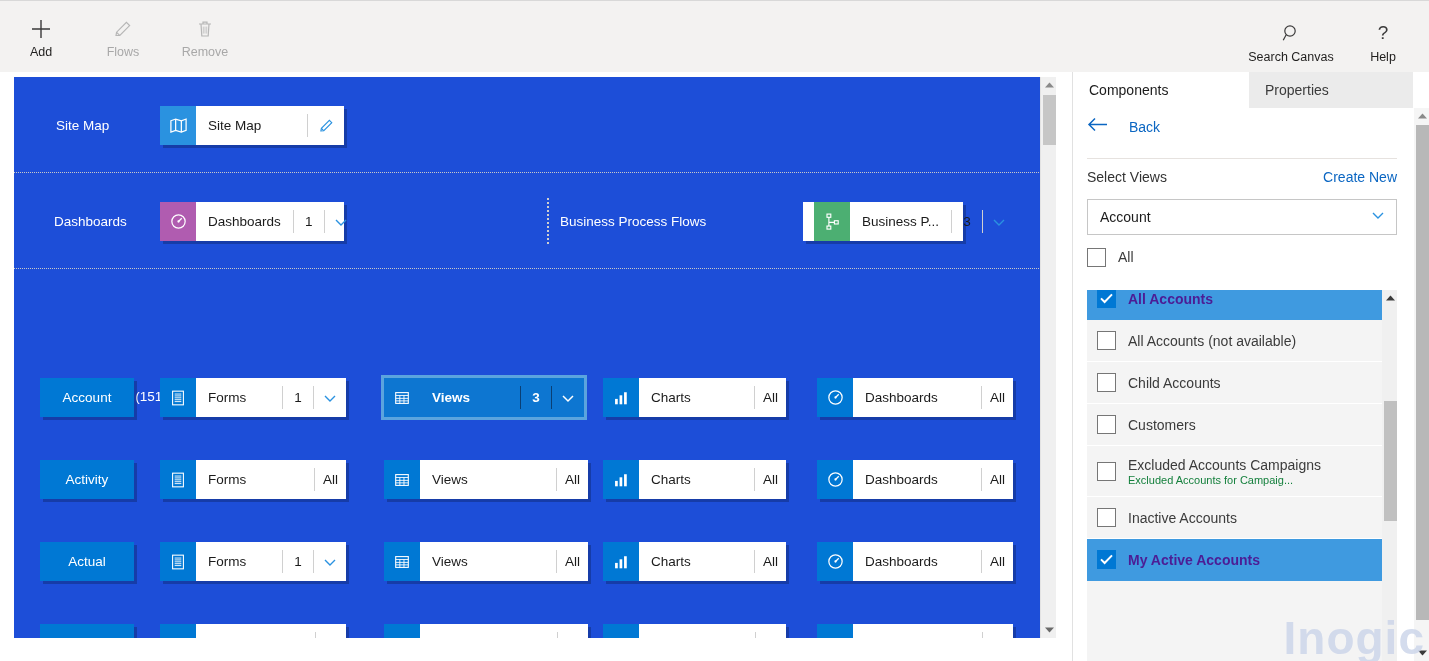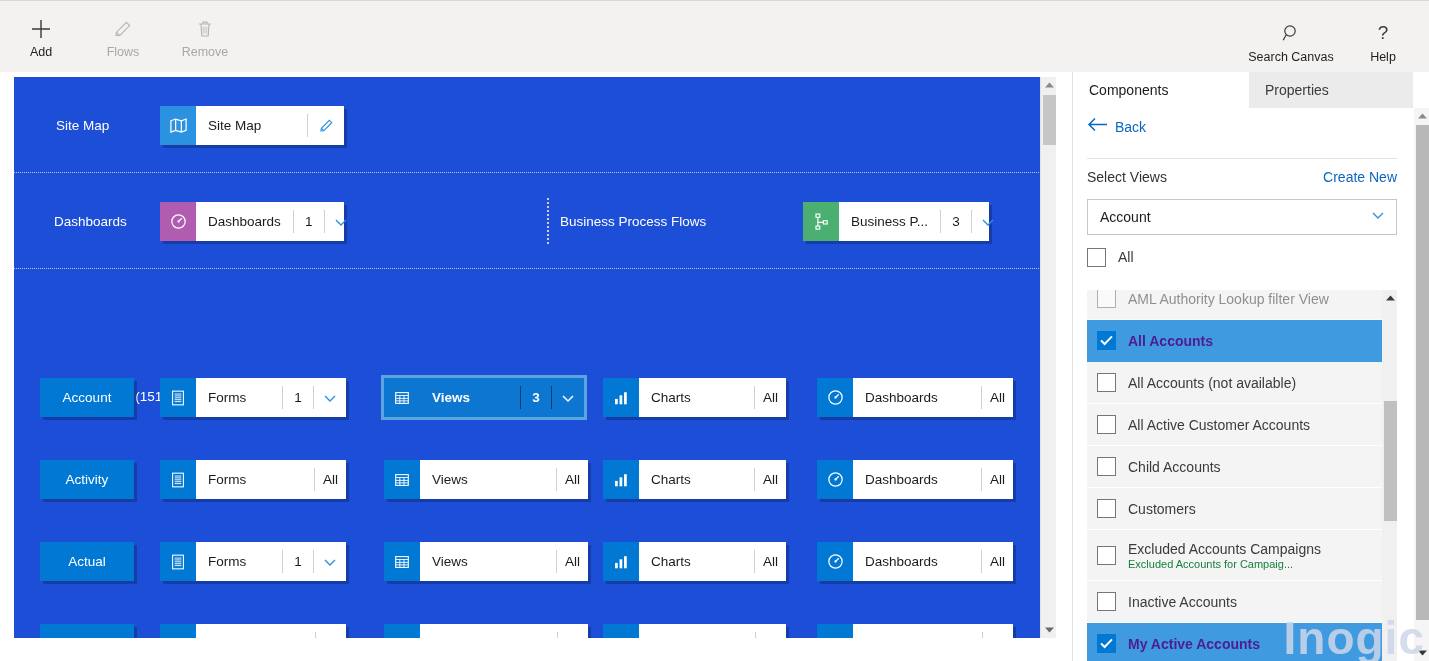--- a/index.html
+++ b/index.html
@@ -130,21 +130,21 @@
     height: 36px; display: flex; align-items: center; padding: 0 16px;
     font-size: 14px; color: #1b1b1b; cursor: pointer; background: #ffffff;
   }
   .ptab.inactive { background: #ebebeb; color: #3b3b3b; }
   .ptab.active { background: #ffffff; font-weight: normal; }
   .ptab-w1 { width: 176px; }
   .ptab-w2 { width: 164px; }
 
   .panel-body { position: absolute; left: 0; top: 36px; width: 341px; height: 553px; }
 
-  .back-row { position: absolute; left: 14px; top: 9px; display: flex; align-items: center; gap: 7px; cursor: pointer; }
+  .back-row { position: absolute; left: 14px; top: 9px; display: flex; align-items: center; gap: 21px; cursor: pointer; }
   .back-row .lbl { color: #0b66c2; font-size: 14px; }
 
   .rule { position: absolute; left: 14px; top: 50px; width: 310px; height: 1px; background: #e6e2df; }
 
   .select-views-row { position: absolute; left: 14px; top: 61px; width: 310px; display: flex; justify-content: space-between; align-items: center; }
   .select-views-row .title { font-size: 14px; color: #333333; }
   .select-views-row .create { font-size: 14px; color: #0b66c2; cursor: pointer; }
 
   .entity-select {
     position: absolute; left: 14px; top: 91px; width: 310px; height: 36px;
@@ -302,21 +302,21 @@
         <svg width="16" height="16" viewBox="0 0 16 16">
             <path d="M3 6 L8 11 L13 6" fill="none" stroke="#2a92e0" stroke-width="1.4"></path>
           </svg>
       </span>
     </div>
 
     <div style="position:absolute; left:533px; top:25px; width:1px; height:46px; border-left:2px dotted #cfcfcf;"></div>
 
     <span class="band-label" style="left:546px;">Business Process Flows</span>
 
-    <div class="tile" style="left:789px; top:29px; width:186px;">
+    <div class="tile" style="left:789px; top:29px; width:160px;padding-left:11px;">
       <span class="tile-ico" style="background:#4caf72;">
         <svg width="19" height="19" viewBox="0 0 20 20">
           <rect x="4.2" y="2.2" width="4" height="3.4" fill="none" stroke="#ffffff" stroke-width="1.2"></rect>
           <rect x="12" y="9.2" width="4" height="3.4" fill="none" stroke="#ffffff" stroke-width="1.2"></rect>
           <rect x="4.2" y="14.8" width="4" height="3.2" fill="none" stroke="#ffffff" stroke-width="1.2"></rect>
           <path d="M6.2 5.6 V14.8 M6.2 10.9 H12" stroke="#ffffff" stroke-width="1.2" fill="none"></path>
         </svg>
       </span>
       <span class="tile-name">Business P...</span>
       <span class="tile-sep"></span>
@@ -603,51 +603,39 @@
     </div>
 
     <div class="all-row">
       <span class="cb"></span>
       <span class="lbl">All</span>
     </div>
 
     <div class="viewlist">
       <div class="vl-items">
 
-        <div class="vl-item" style="opacity:0.55;">
-          <span class="cb"></span>
-          <span class="vl-txtwrap">
-            <span class="vl-label">AML Authority Lookup filter View</span>
-          </span>
-        </div>
 
         <div class="vl-item sel">
           <span class="cb checked">
             <svg width="13" height="11" viewBox="0 0 13 11">
                 <path d="M1 5.4 L4.6 9 L12 1.4" fill="none" stroke="#ffffff" stroke-width="2"></path>
               </svg>
           </span>
           <span class="vl-txtwrap">
             <span class="vl-label">All Accounts</span>
           </span>
         </div>
 
         <div class="vl-item">
           <span class="cb"></span>
           <span class="vl-txtwrap">
             <span class="vl-label">All Accounts (not available)</span>
           </span>
         </div>
 
-        <div class="vl-item">
-          <span class="cb"></span>
-          <span class="vl-txtwrap">
-            <span class="vl-label">All Active Customer Accounts</span>
-          </span>
-        </div>
 
         <div class="vl-item">
           <span class="cb"></span>
           <span class="vl-txtwrap">
             <span class="vl-label">Child Accounts</span>
           </span>
         </div>
 
         <div class="vl-item">
           <span class="cb"></span>

